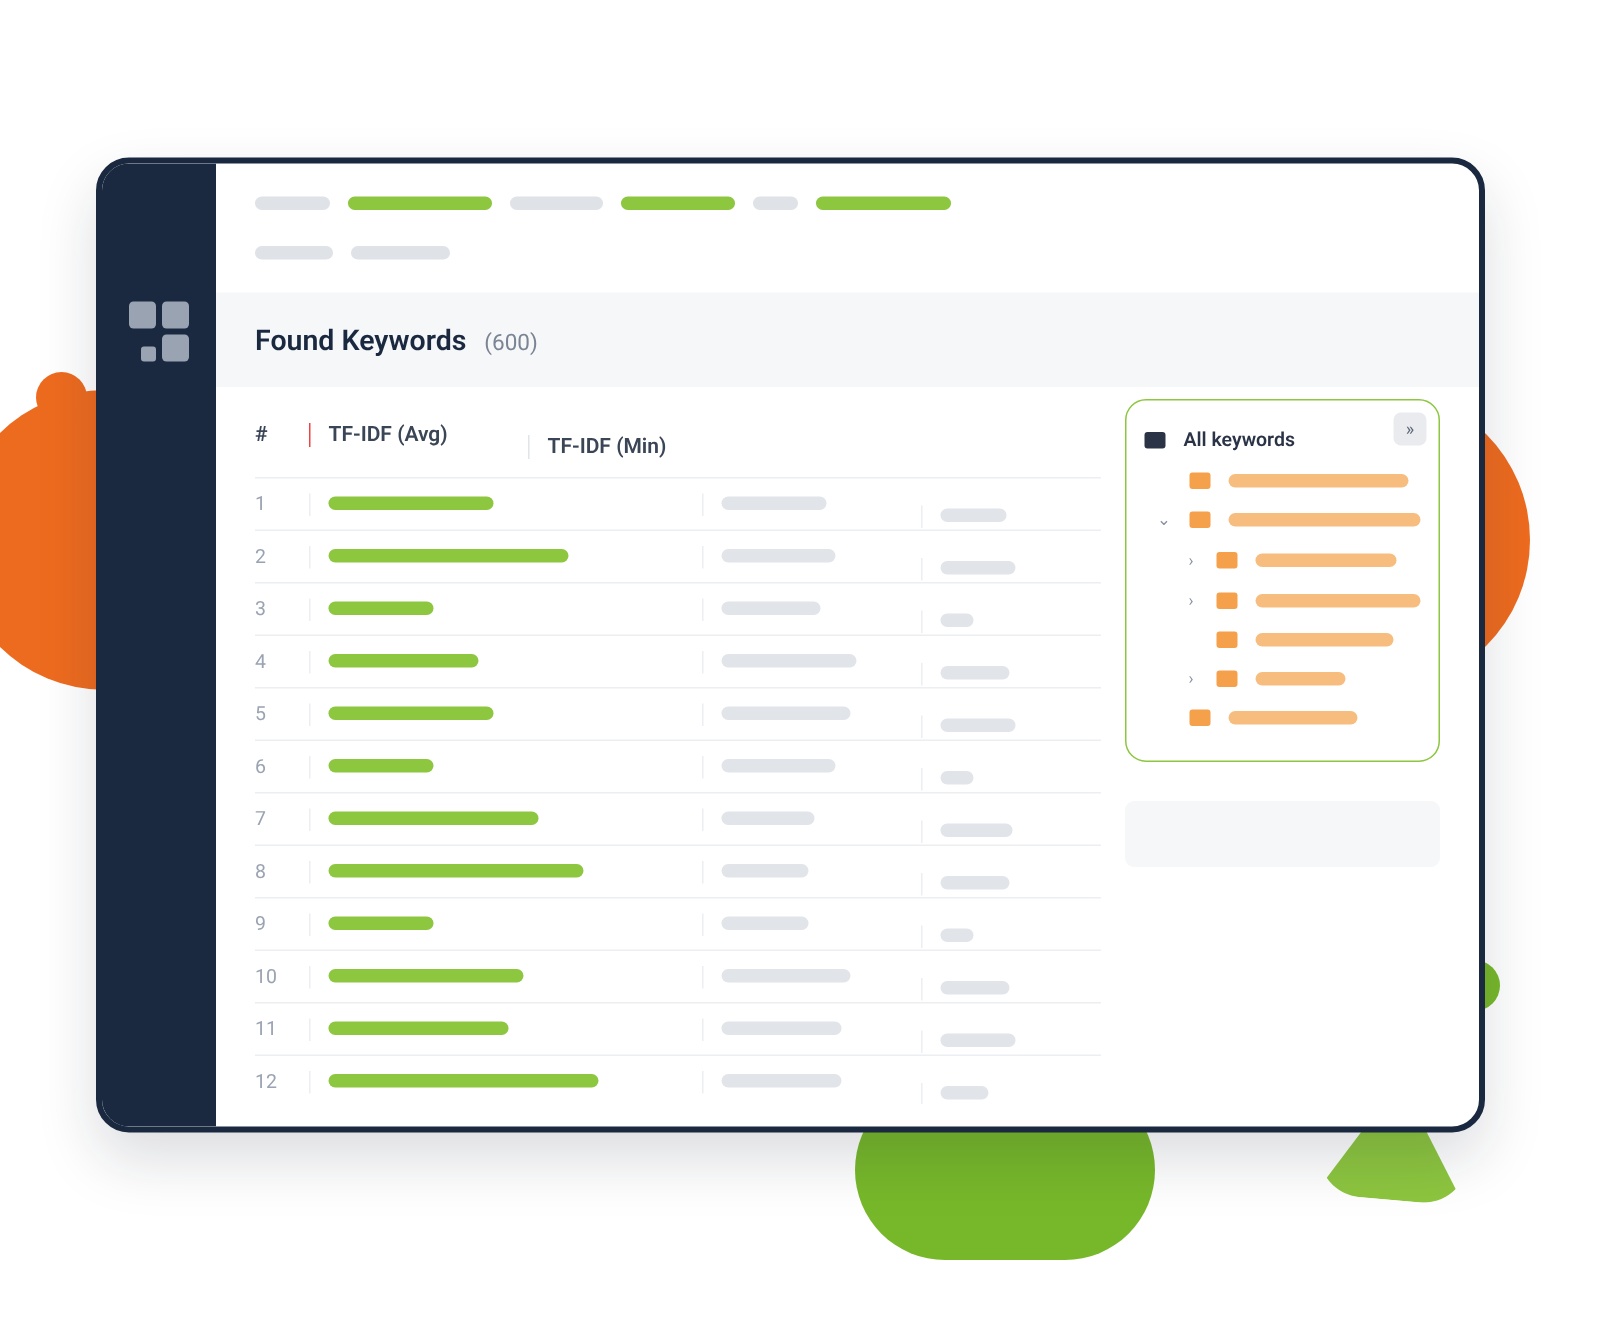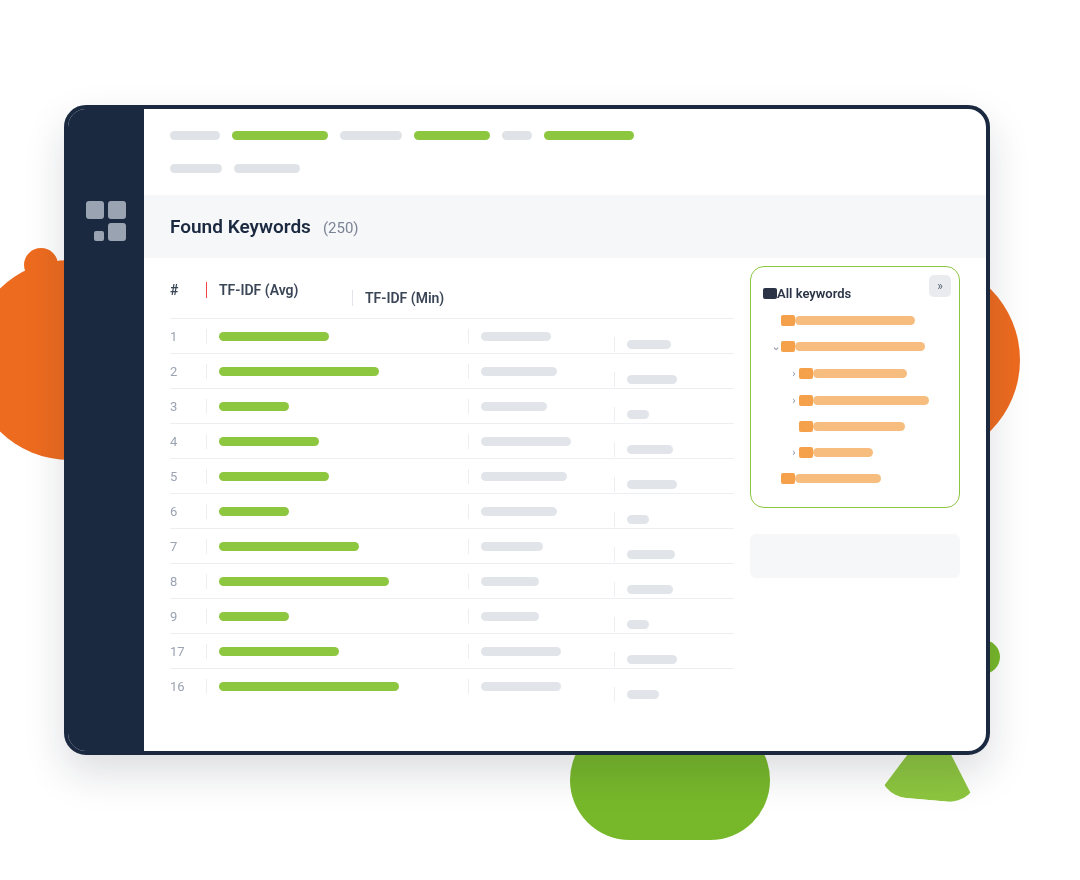--- a/index.html
+++ b/index.html
@@ -187,21 +187,21 @@
     display: flex;
     align-items: center;
     justify-content: center;
     font-size: 12px;
     color: #5b6474;
     cursor: pointer;
   }
   .folder-row {
     display: flex;
     align-items: center;
-    gap: 0;
+    gap: 12px;
     padding: 7px 2px;
     font-size: 13px;
     color: #2b3446;
     font-weight: 600;
   }
   .folder-sub { padding-left: 10px; font-weight: 400; }
   .folder-sub2 { padding-left: 28px; font-weight: 400; }
   .folder-icon {
     width: 14px; height: 11px;
     border-radius: 2px;
@@ -260,21 +260,21 @@
         <span class="crumb-bar crumb-green" style="width: 76px;"></span>
         <span class="crumb-bar crumb-grey" style="width: 30px;"></span>
         <span class="crumb-bar crumb-green" style="width: 90px;"></span>
         <div style="flex-basis: 100%; height: 0px;"></div>
         <span class="crumb-bar crumb-grey" style="width: 52px;"></span>
         <span class="crumb-bar crumb-grey" style="width: 66px;"></span>
       </div>
 
     <div class="header-band">
       <span class="header-title">Found Keywords</span>
-      <span class="header-count">(250)</span>
+      <span class="header-count">(600)</span>
     </div>
 
     <div class="content-row">
 
       <div class="table-area">
         <div class="table-header">
           <div class="col-hash">#</div>
           <div class="col-avg">TF-IDF (Avg)</div>
           <div class="col-min">TF-IDF (Min)</div>
         </div>
@@ -327,27 +327,33 @@
               <div class="col-avg"><span class="bar bar-grey" style="width:58px"></span></div>
               <div class="col-min"><span class="bar bar-grey" style="width:46px"></span></div>
             </div>
             <div class="row">
               <div class="col-hash">9</div>
               <div class="col-kw"><span class="bar bar-green" style="width:70px"></span></div>
               <div class="col-avg"><span class="bar bar-grey" style="width:58px"></span></div>
               <div class="col-min"><span class="bar bar-grey" style="width:22px"></span></div>
             </div>
             <div class="row">
-              <div class="col-hash">17</div>
+              <div class="col-hash">10</div>
+              <div class="col-kw"><span class="bar bar-green" style="width:130px"></span></div>
+              <div class="col-avg"><span class="bar bar-grey" style="width:86px"></span></div>
+              <div class="col-min"><span class="bar bar-grey" style="width:46px"></span></div>
+            </div>
+            <div class="row">
+              <div class="col-hash">11</div>
               <div class="col-kw"><span class="bar bar-green" style="width:120px"></span></div>
               <div class="col-avg"><span class="bar bar-grey" style="width:80px"></span></div>
               <div class="col-min"><span class="bar bar-grey" style="width:50px"></span></div>
             </div>
             <div class="row">
-              <div class="col-hash">16</div>
+              <div class="col-hash">12</div>
               <div class="col-kw"><span class="bar bar-green" style="width:180px"></span></div>
               <div class="col-avg"><span class="bar bar-grey" style="width:80px"></span></div>
               <div class="col-min"><span class="bar bar-grey" style="width:32px"></span></div>
             </div>
           </div>
       </div>
 
       <div class="side-panel">
         <div class="folder-box">
           <div class="collapse-chip">»</div>

